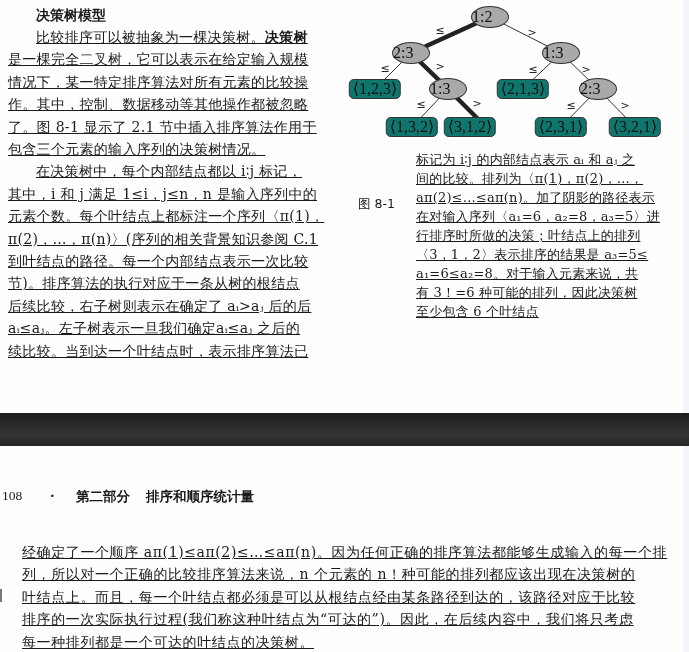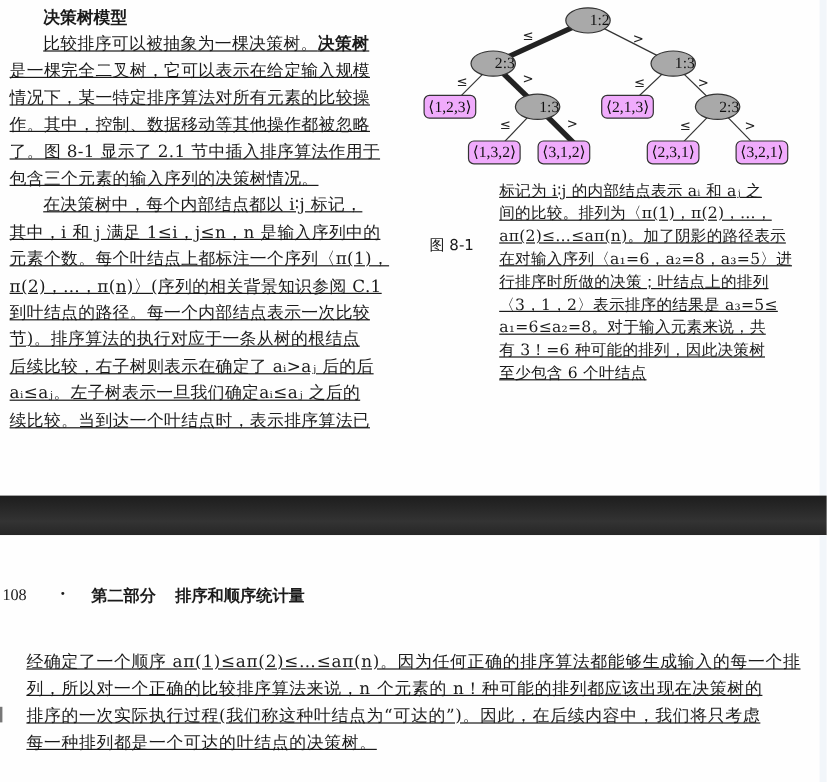--- a/index.html
+++ b/index.html
@@ -31,33 +31,33 @@
   .para { font-size: 14px; line-height: 22.4px; margin: 0; text-align: justify; letter-spacing: 0.3px; }
   .para .indent { display: inline-block; width: 28px; }
   .para b { font-family: "DejaVu Sans", "Liberation Sans", sans-serif; font-weight: bold; }
   .line { display: block; white-space: nowrap; text-decoration: underline; }
 
   
   .figure { position: absolute; left: 350px; top: 0; width: 333px; height: 145px; }
   .tree-svg { position: absolute; left: 0; top: 0; }
   .node {
     position: absolute; transform: translate(-50%, -50%);
-    font-family: "Liberation Serif", "DejaVu Serif", serif; font-size: 13px;
-    color: #111; text-align: right; white-space: nowrap;
+    font-family: "Liberation Serif", "DejaVu Serif", serif; font-size: 16px;
+    color: #111; text-align: left; white-space: nowrap;
     box-sizing: border-box;
   }
   .node.internal {
     width: 38px; height: 22px; line-height: 20px;
     border: 1.2px solid #333; border-radius: 50%;
     background: #a9a9a9;
   }
   .node.leaf {
     height: 20px; line-height: 18px; padding: 0 3px;
     border: 1.4px solid #333; border-radius: 5px;
-    background: #f0abfc;
+    background: #0f766e;
   }
   .edge-label {
     position: absolute; transform: translate(-50%, -50%);
     font-size: 11px; color: #222; font-family: "DejaVu Sans", sans-serif;
   }
 
   
   .caption { position: absolute; left: 358px; top: 150px; width: 330px; font-size: 13px; line-height: 19px; }
   .caption-num {
     position: absolute; left: 0; top: 0;
@@ -183,16 +183,17 @@
   <span class="bullet">·</span>
   <span class="head-title"><span>第二部分</span><span class="gap"></span><span>排序和顺序统计量</span></span>
 </div>
 
 <div class="margin-mark"></div>
 
 <div class="col-bottom">
   <p class="para">
     <span class="line">经确定了一个顺序 aπ(1)≤aπ(2)≤…≤aπ(n)。因为任何正确的排序算法都能够生成输入的每一个排</span>
     <span class="line">列，所以对一个正确的比较排序算法来说，n 个元素的 n！种可能的排列都应该出现在决策树的</span>
+    <span class="line">叶结点上。而且，每一个叶结点都必须是可以从根结点经由某条路径到达的，该路径对应于比较</span>
     <span class="line">排序的一次实际执行过程(我们称这种叶结点为“可达的”)。因此，在后续内容中，我们将只考虑</span>
     <span class="line">每一种排列都是一个可达的叶结点的决策树。</span>
   </p>
 </div>
 
 </body></html>

